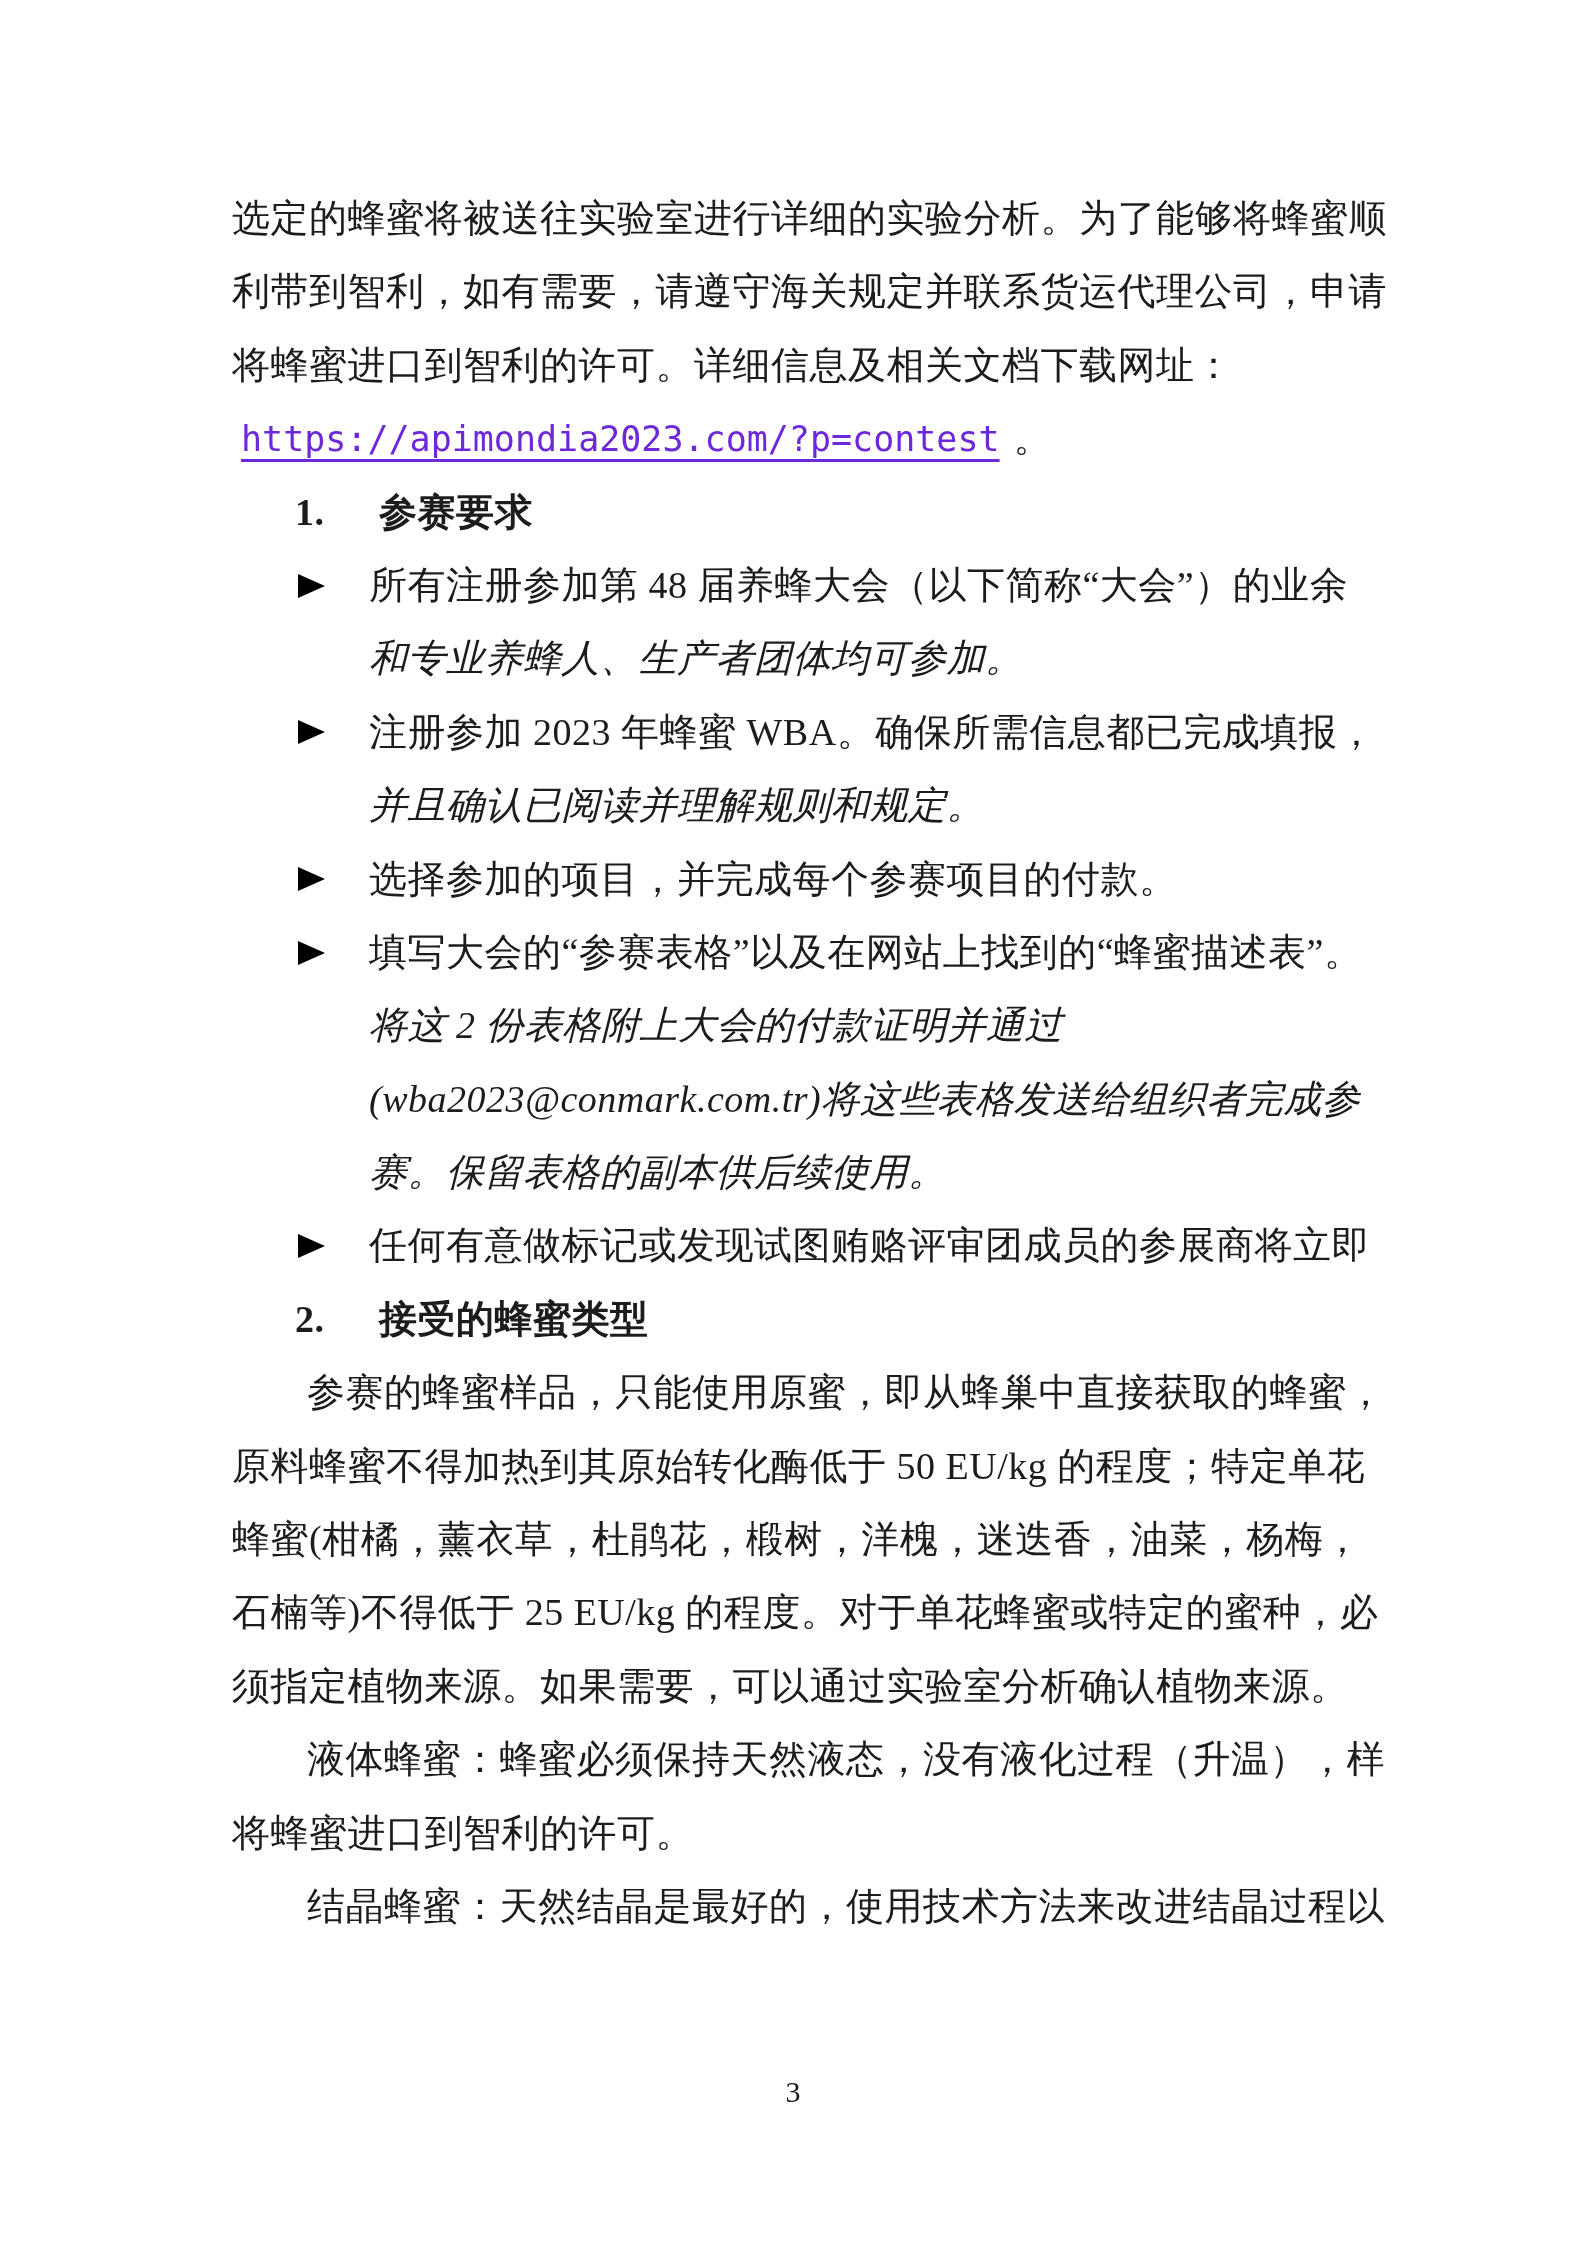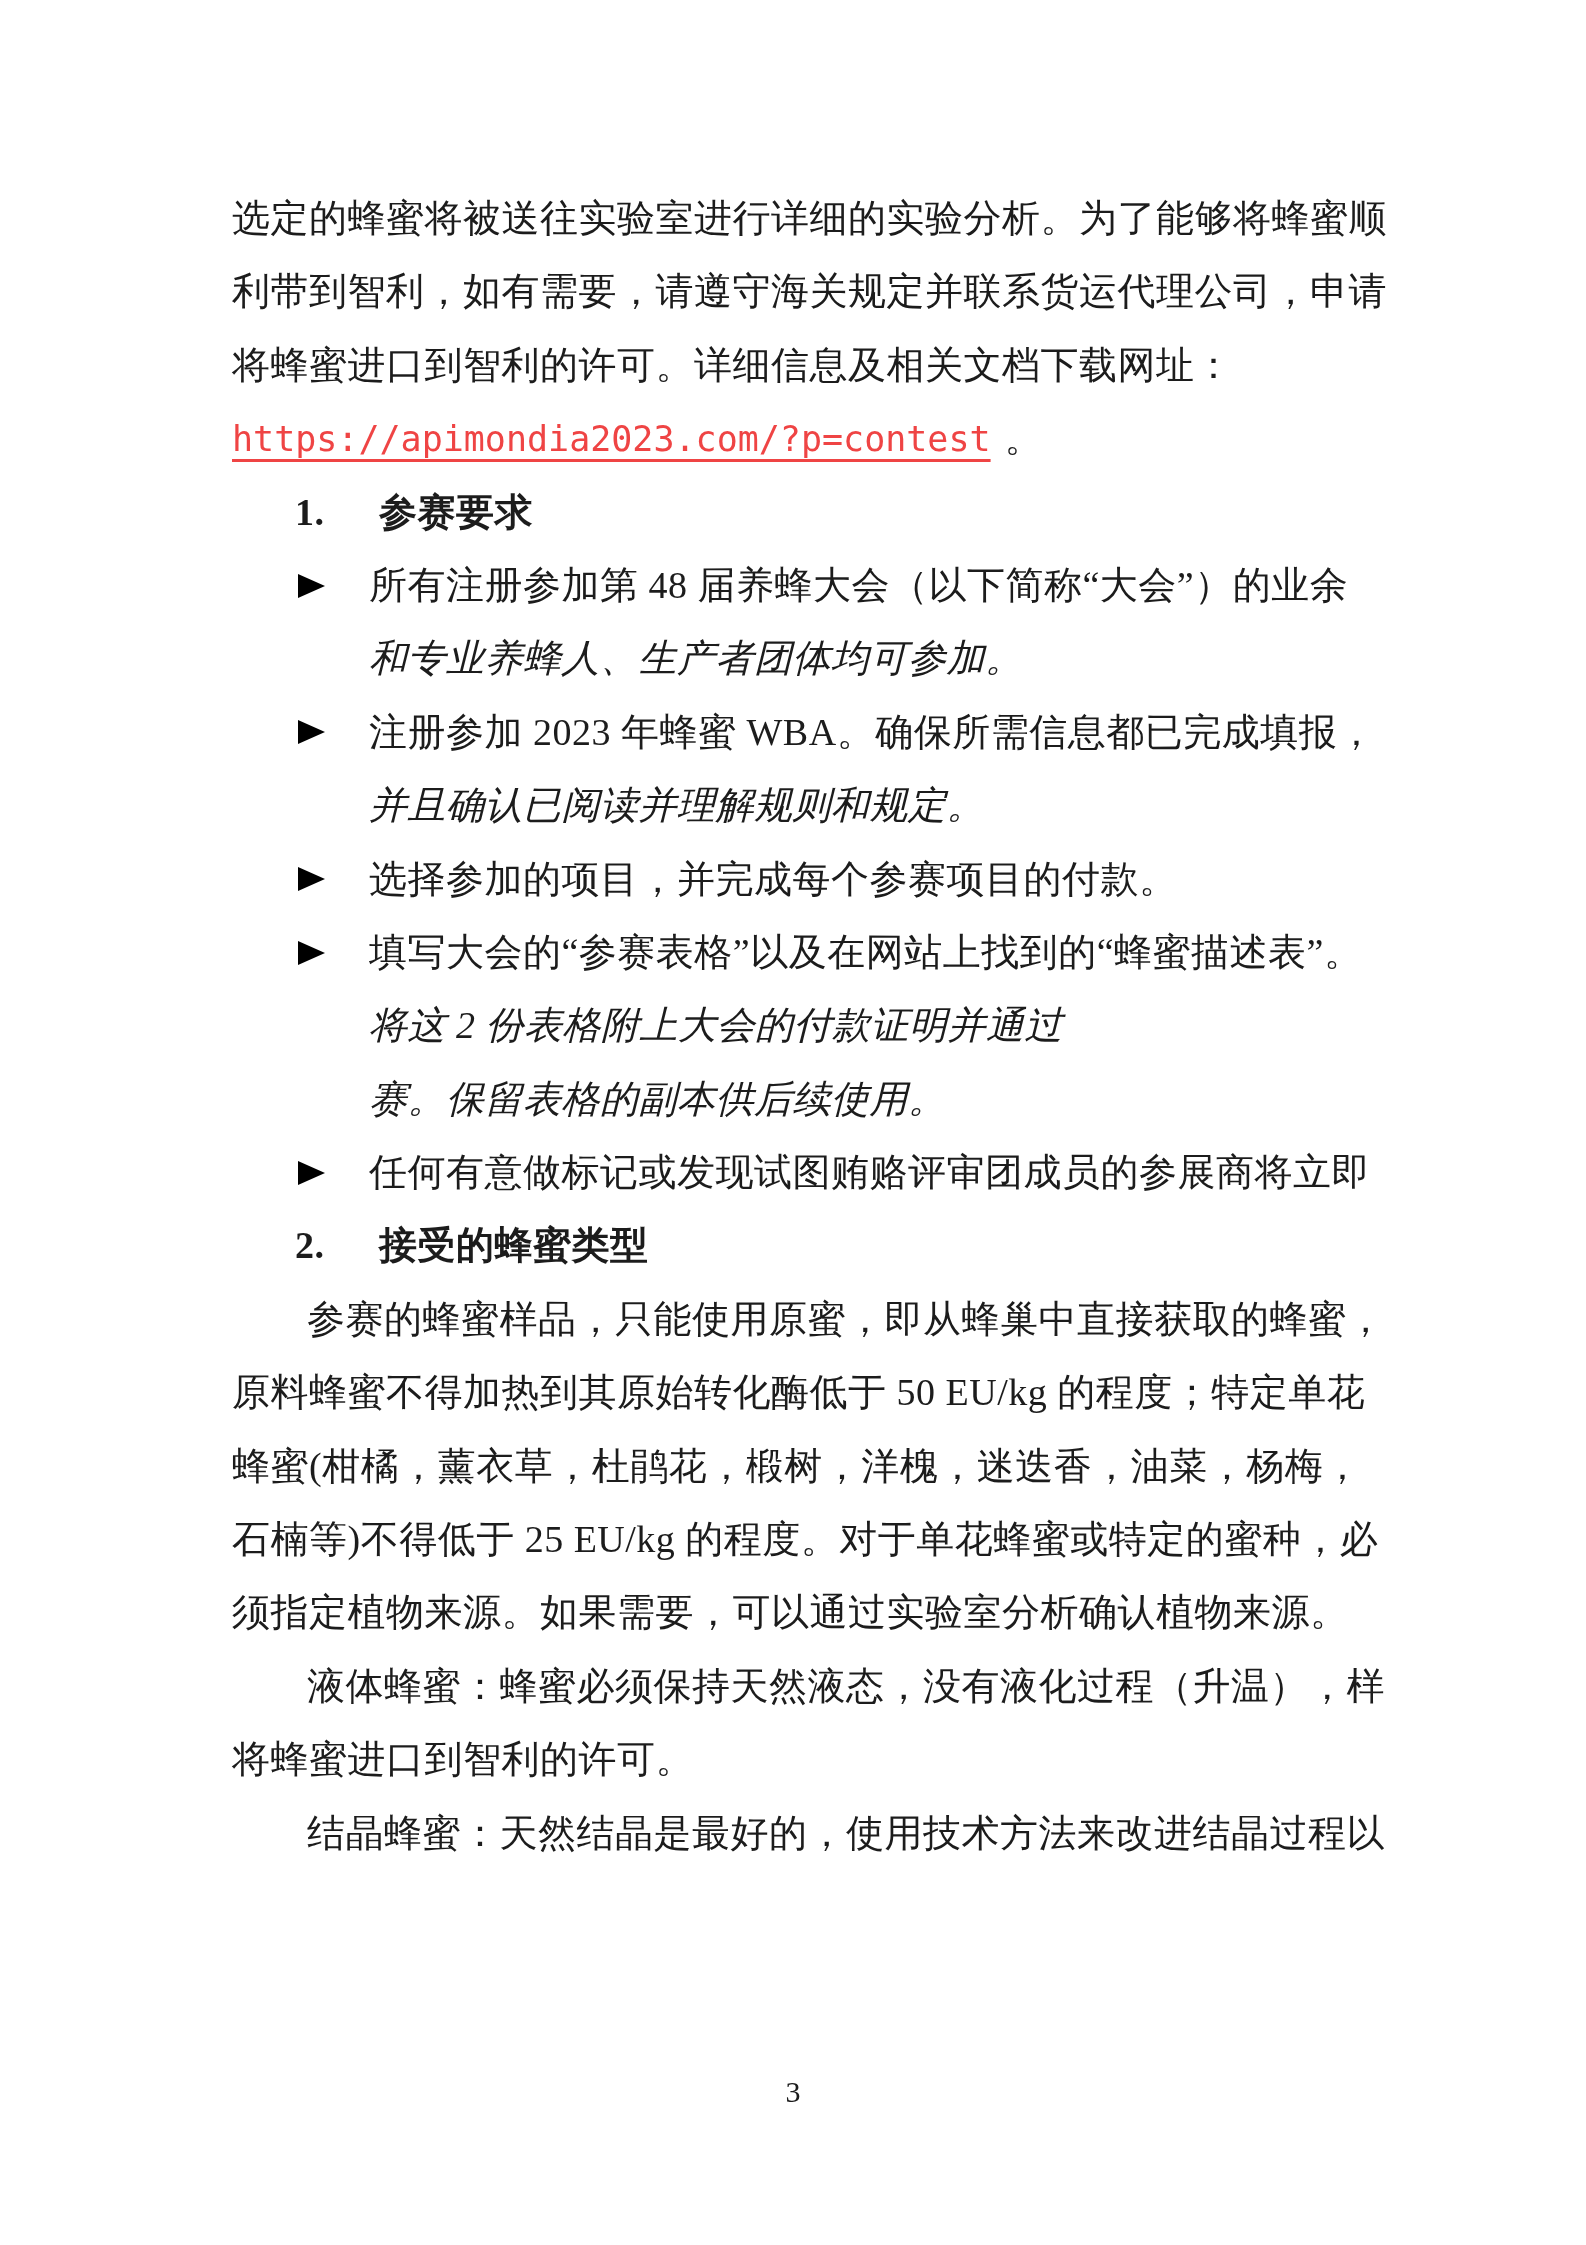--- a/index.html
+++ b/index.html
@@ -39,25 +39,26 @@
   .line.heading{ font-weight:bold; }
   .heading-num{
     display:inline-block;
     margin-left:63px;
     width:84px;
   }
   .lead-bold{ font-weight:normal; }
   .url-link{
     font-family:"DejaVu Sans Mono","Liberation Mono",monospace;
     font-size:35px;
-    color:#ef4444;
+    color:#6d28d9;
     text-decoration:underline;
     text-decoration-thickness:2.5px;
     text-underline-offset:8px;
     letter-spacing:0;
+    margin-left:9px;
   }
   .url-suffix{ margin-left:14px; }
   .page-number{
     position:absolute;
     left:0;top:2072px;width:100%;
     text-align:center;
     font-size:30px;
     line-height:40px;
     color:#1c1c1c;
   }
@@ -72,20 +73,21 @@
       <div class="line body">将蜂蜜进口到智利的许可。详细信息及相关文档下载网址：</div>
       <div class="line url"><a class="url-link">https://apimondia2023.com/?p=contest</a><span class="url-suffix">。</span></div>
       <div class="line heading"><span class="heading-num">1.</span><span>参赛要求</span></div>
       <div class="line bullet"><span class="bullet-arrow"></span><span>所有注册参加第 48 届养蜂大会（以下简称“大会”）的业余</span></div>
       <div class="line cont">和专业养蜂人、生产者团体均可参加。</div>
       <div class="line bullet"><span class="bullet-arrow"></span><span>注册参加 2023 年蜂蜜 WBA。确保所需信息都已完成填报，</span></div>
       <div class="line cont">并且确认已阅读并理解规则和规定。</div>
       <div class="line bullet"><span class="bullet-arrow"></span><span>选择参加的项目，并完成每个参赛项目的付款。</span></div>
       <div class="line bullet"><span class="bullet-arrow"></span><span>填写大会的“参赛表格”以及在网站上找到的“蜂蜜描述表”。</span></div>
       <div class="line cont">将这 2 份表格附上大会的付款证明并通过</div>
+      <div class="line cont">(wba2023@conmark.com.tr)将这些表格发送给组织者完成参</div>
       <div class="line cont">赛。保留表格的副本供后续使用。</div>
       <div class="line bullet"><span class="bullet-arrow"></span><span>任何有意做标记或发现试图贿赂评审团成员的参展商将立即</span></div>
       <div class="line heading"><span class="heading-num">2.</span><span>接受的蜂蜜类型</span></div>
       <div class="line indent">参赛的蜂蜜样品，只能使用原蜜，即从蜂巢中直接获取的蜂蜜，</div>
       <div class="line body">原料蜂蜜不得加热到其原始转化酶低于 50 EU/kg 的程度；特定单花</div>
       <div class="line body">蜂蜜(柑橘，薰衣草，杜鹃花，椴树，洋槐，迷迭香，油菜，杨梅，</div>
       <div class="line body">石楠等)不得低于 25 EU/kg 的程度。对于单花蜂蜜或特定的蜜种，必</div>
       <div class="line body">须指定植物来源。如果需要，可以通过实验室分析确认植物来源。</div>
       <div class="line indent"><span class="lead-bold">液体蜂蜜：</span><span>蜂蜜必须保持天然液态，没有液化过程（升温），样</span></div>
       <div class="line body">将蜂蜜进口到智利的许可。</div>

